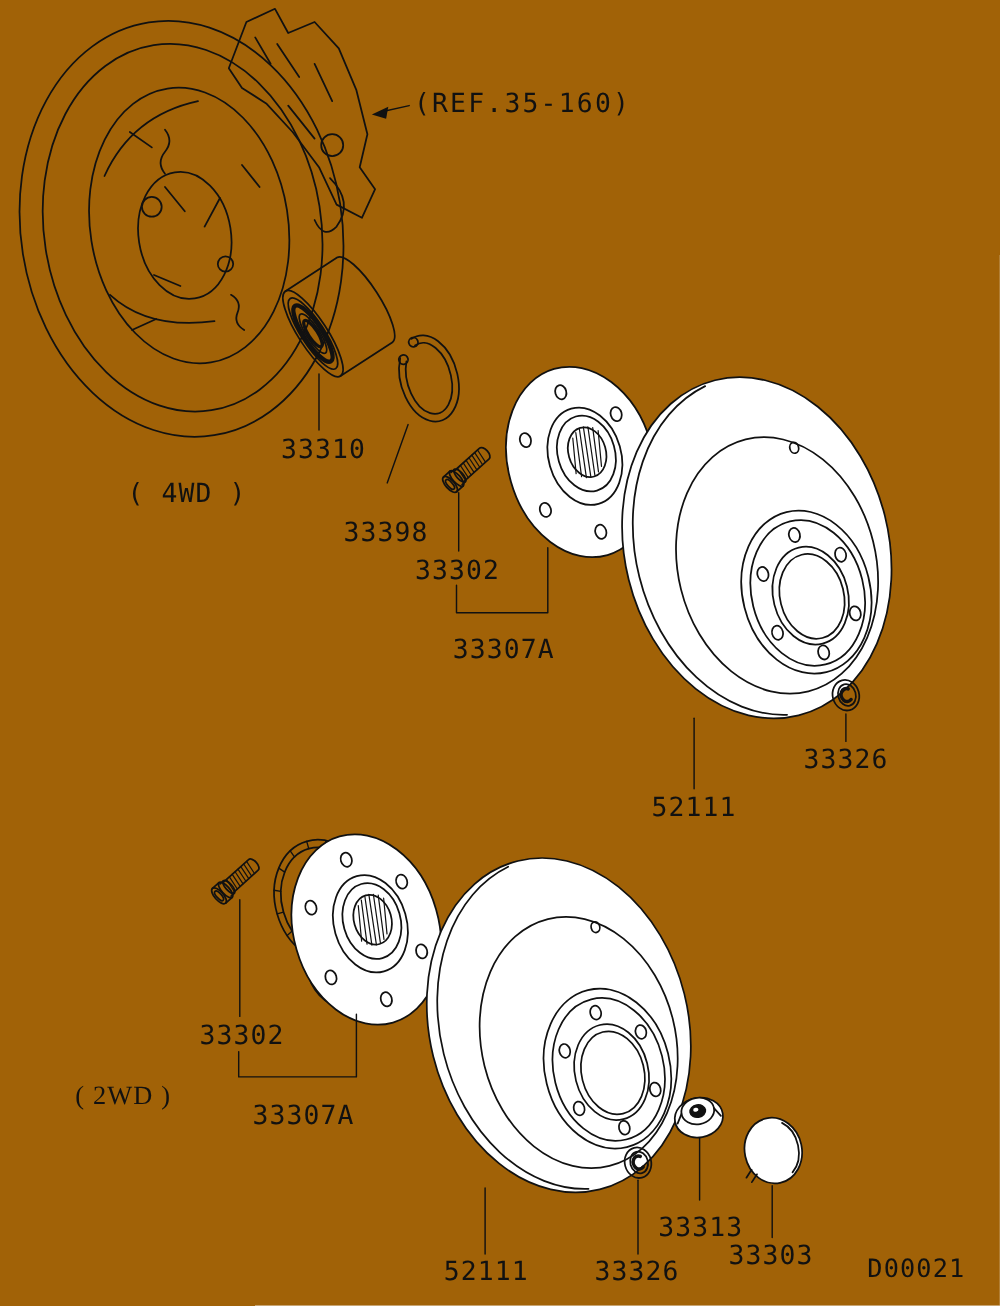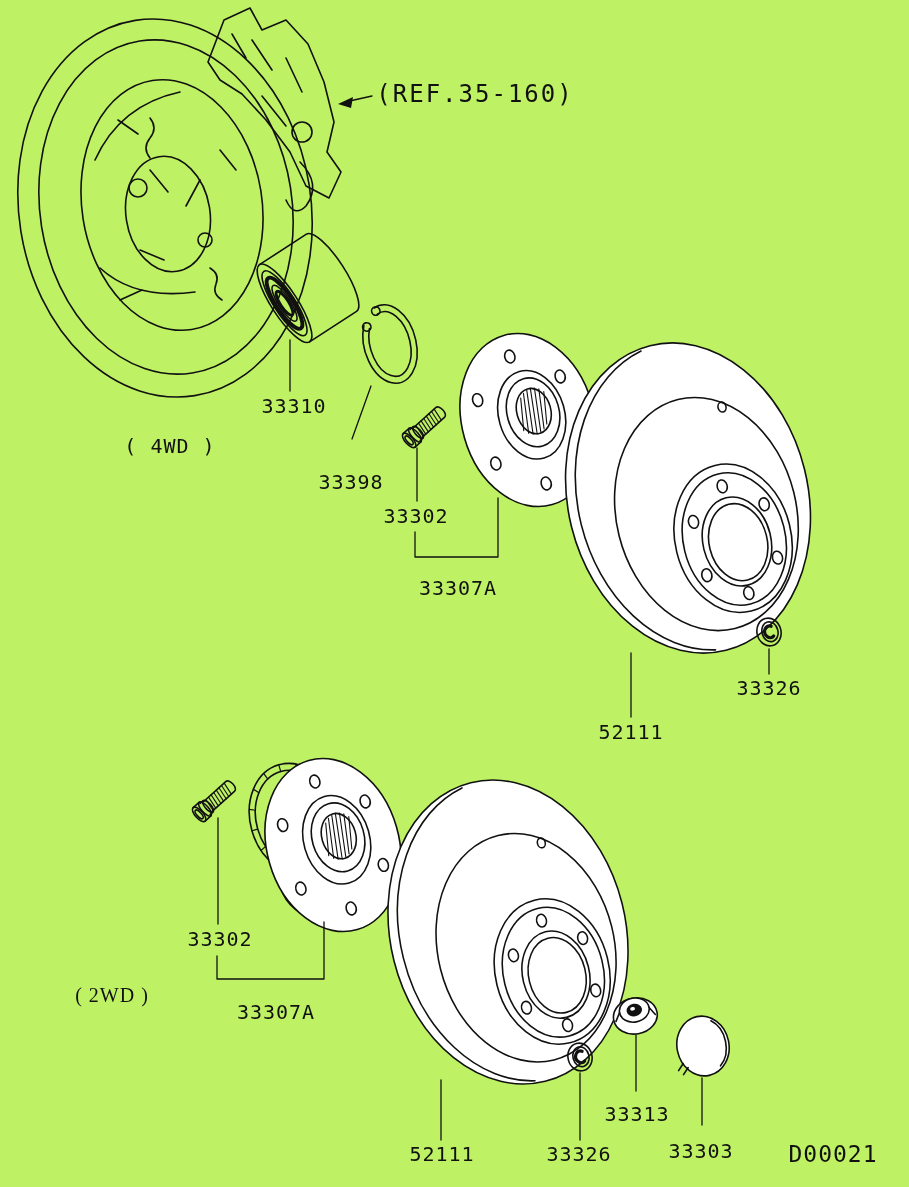--- a/index.html
+++ b/index.html
@@ -1,22 +1,22 @@
 <!DOCTYPE html>
 <html><head>
 <meta charset="utf-8">
 <style>
   html,body{margin:0;padding:0;background:#ffffff;}
-  #stage{position:relative;width:909px;height:1187px;background:#bef264;overflow:hidden;
+  #stage{position:relative;width:909px;height:1187px;background:#a16207;overflow:hidden;
          font-family:"DejaVu Sans Mono", monospace;color:#111;}
   #drawing{position:absolute;left:0;top:0;}
-  .lbl{position:absolute;transform:translateX(-50%);font-size:20px;letter-spacing:1px;
+  .lbl{position:absolute;transform:translateX(-50%);font-size:24px;letter-spacing:1px;
        white-space:pre;color:#111;}
   .lbl-ref{font-size:24px;letter-spacing:2px;}
-  .lbl-sm{font-size:20px;}
+  .lbl-sm{font-size:24px;}
   .lbl-xs{font-size:23px;letter-spacing:1px;}
 </style>
 </head>
 <body>
 
 <div id="stage">
 
   <svg id="drawing" width="909" height="1187" viewBox="0 0 909 1187" xmlns="http://www.w3.org/2000/svg">
 
     <defs>
@@ -212,17 +212,17 @@
   <div class="lbl lbl-sm" style="left:112px;top:984px;font-family:Liberation Serif, serif;">( 2WD )</div>
 
   <div class="lbl" style="left:276px;top:1000px;">33307A</div>
 
   <div class="lbl" style="left:442px;top:1142px;">52111</div>
 
   <div class="lbl" style="left:579px;top:1142px;">33326</div>
 
   <div class="lbl" style="left:637px;top:1102px;text-align:right;">33313</div>
 
-  <div class="lbl" style="left:701px;top:1127px;margin-top:12px;">33303</div>
+  <div class="lbl" style="left:701px;top:1127px;">33303</div>
 
   <div class="lbl lbl-xs" style="left:833px;top:1141px;">D00021</div>
 
 </div>
 
 </body></html>

